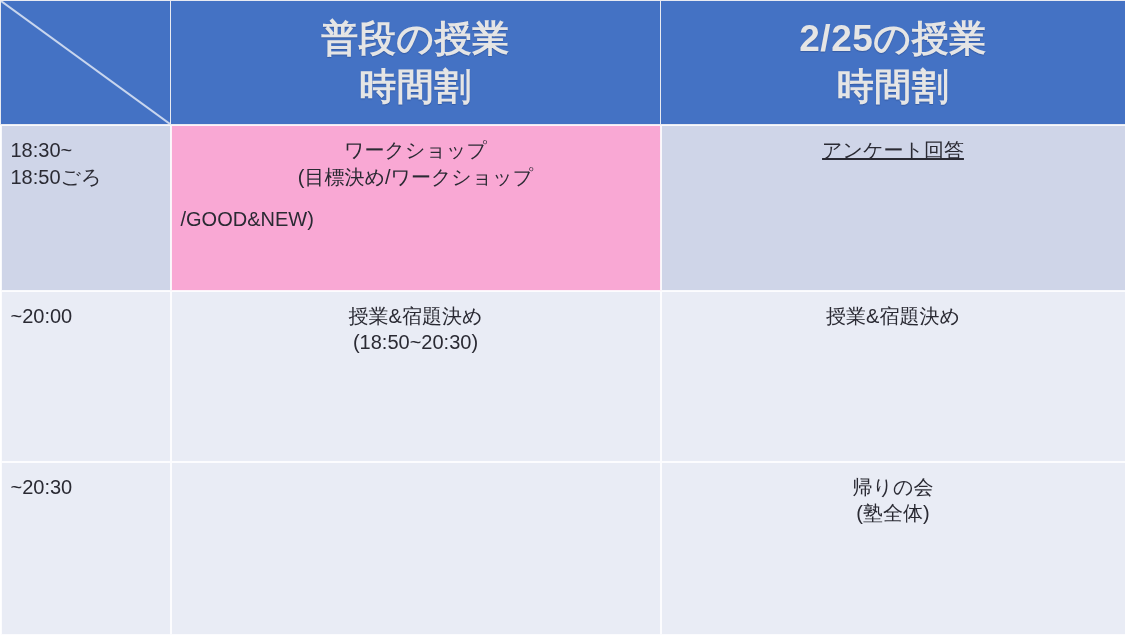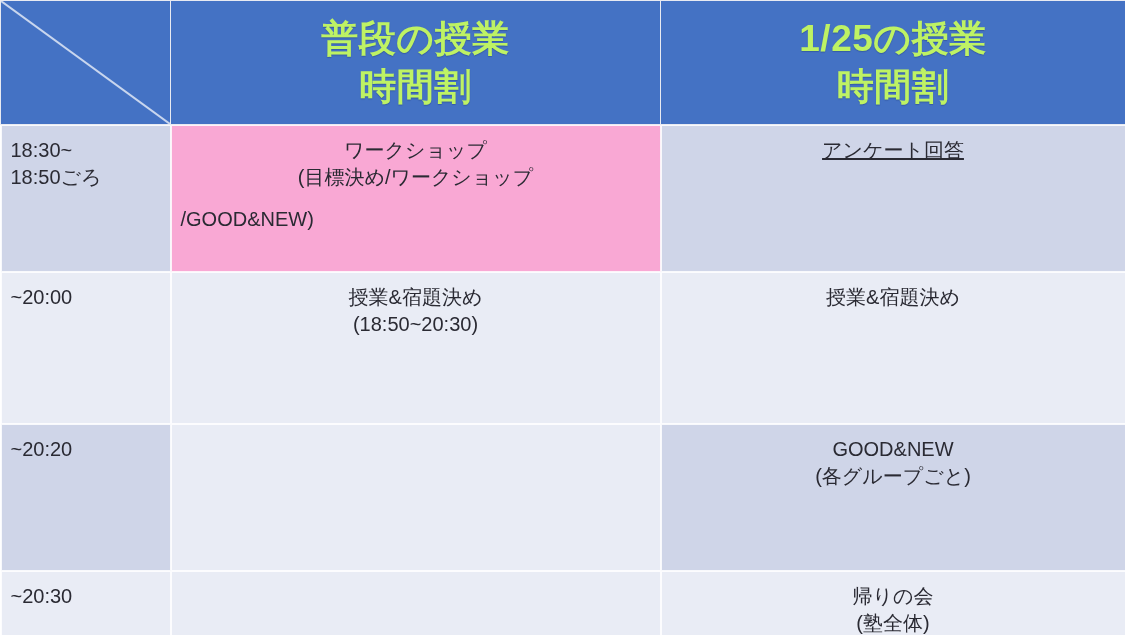--- a/index.html
+++ b/index.html
@@ -23,21 +23,21 @@
     table-layout: fixed;
   }
   .col-time   { width: 170px; }
   .col-usual  { width: 490px; }
   .col-event  { width: 465px; }
 
   
   .timetable thead th {
     height: 123px;
     background: #4472C4;
-    color: #bef264;
+    color: #e5e5e5;
     font-weight: bold;
     font-size: 37px;
     line-height: 1.28;
     text-align: center;
     vertical-align: middle;
     padding: 0 6px;
     border: 1px solid #E8EAF2;
     letter-spacing: 0.5px;
     text-shadow: 0 1px 1px rgba(20,40,90,0.30);
     white-space: nowrap;
@@ -105,21 +105,21 @@
           <svg viewBox="0 0 170 123" preserveAspectRatio="none" aria-hidden="true">
             <line x1="0" y1="0" x2="170" y2="123" stroke="#C9D6EE" stroke-width="2"></line>
           </svg>
         </span>
       </th>
       <th style="background: rgb(68, 114, 196);">
         <span class="hdr-line-1">普段の授業</span>
         <span class="hdr-line-2">時間割</span>
       </th>
       <th style="background: rgb(68, 114, 196);">
-        <span class="hdr-line-1">1/25の授業</span>
+        <span class="hdr-line-1">2/25の授業</span>
         <span class="hdr-line-2">時間割</span>
       </th>
     </tr>
   </thead>
 
   <tbody>
 
     <tr class="row-1">
       <td class="cell-time band-dark" style="background: rgb(207, 213, 232);">
         <span class="line">18:30~</span>
@@ -146,33 +146,20 @@
       <td class="cell-body band-light" style="background: rgb(233, 236, 245);">
         <span class="line">授業&amp;宿題決め</span>
         <span class="line">(18:50~20:30)</span>
       </td>
       <td class="cell-body band-light" style="background: rgb(233, 236, 245);">
         <span class="line">授業&amp;宿題決め</span>
         <span class="line"></span>
       </td>
     </tr>
 
-    <tr class="row-3">
-      <td class="cell-time band-dark" style="background: rgb(207, 213, 232);">
-        <span class="line">~20:20</span>
-        <span class="line"></span>
-      </td>
-      <td class="cell-body band-light" style="background: rgb(233, 236, 245);">
-        <span class="line"></span>
-      </td>
-      <td class="cell-body band-dark" style="background: rgb(207, 213, 232);">
-        <span class="line">GOOD&amp;NEW</span>
-        <span class="line">(各グループごと)</span>
-      </td>
-    </tr>
 
     <tr class="row-4">
       <td class="cell-time band-light" style="background: rgb(233, 236, 245);">
         <span class="line">~20:30</span>
         <span class="line"></span>
       </td>
       <td class="cell-body band-light" style="background: rgb(233, 236, 245);">
         <span class="line"></span>
       </td>
       <td class="cell-body band-light" style="background: rgb(233, 236, 245);">

